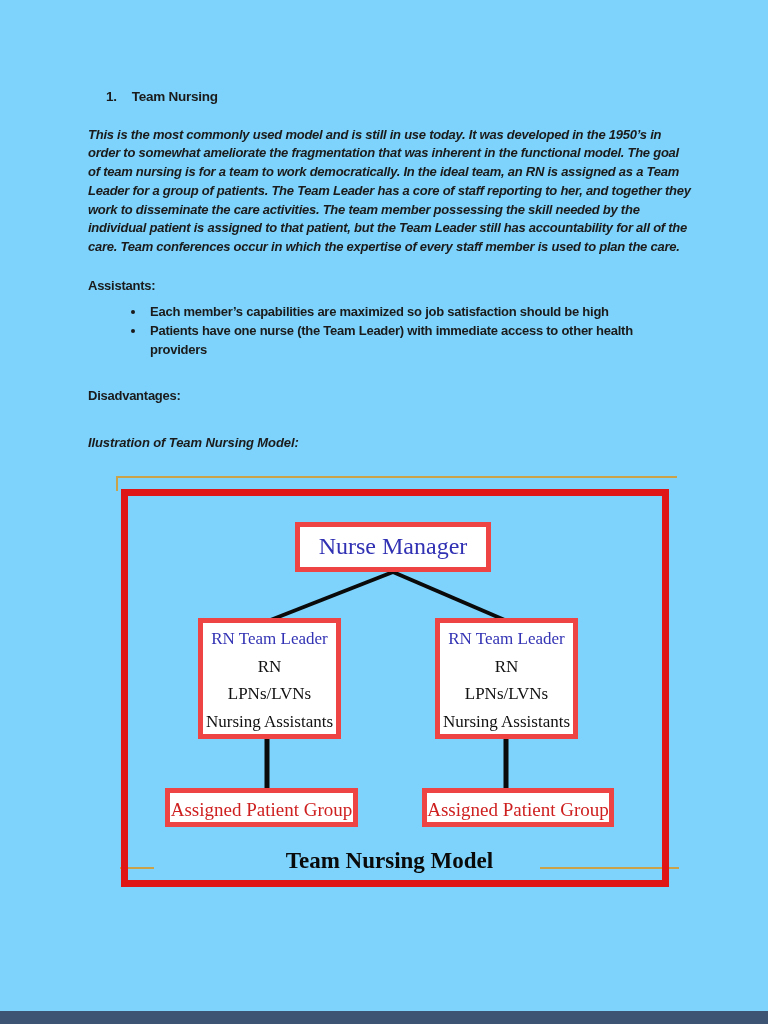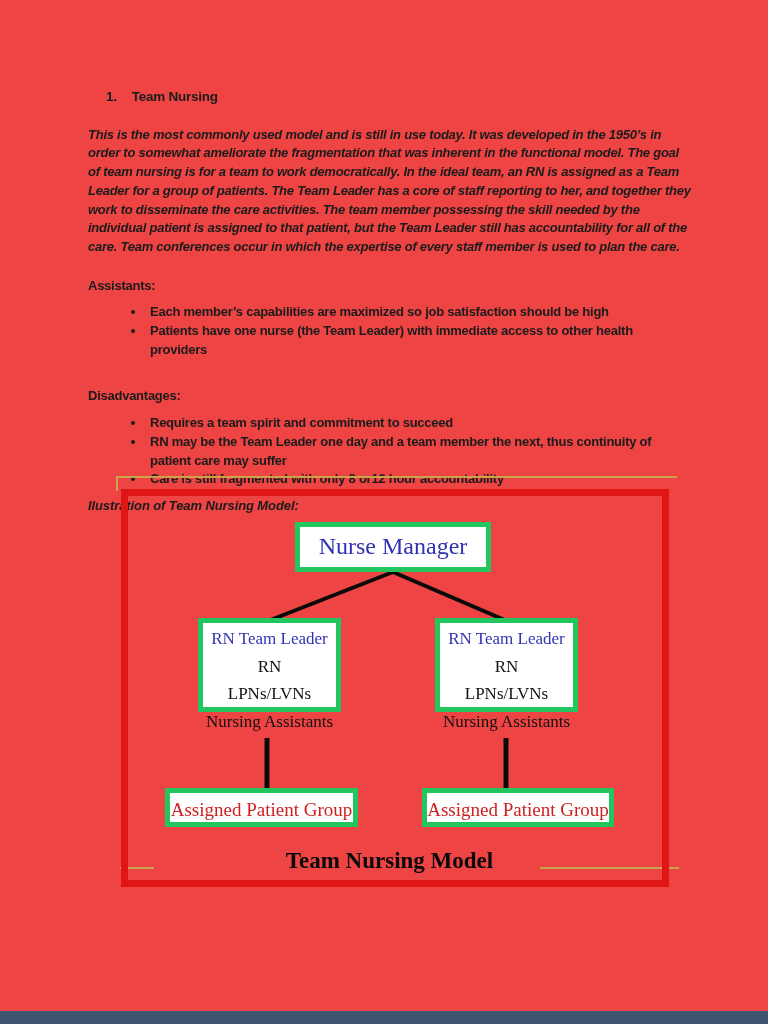--- a/index.html
+++ b/index.html
@@ -1,45 +1,45 @@
 <!DOCTYPE html>
 <html><head>
 <meta charset="utf-8">
 <style>
   html,body{margin:0;padding:0;background:#ffffff;}
   .page{
-    position:relative;width:768px;height:1024px;background:#ef4444;overflow:hidden;
+    position:relative;width:768px;height:1024px;background:#7dd3fc;overflow:hidden;
     font-family:"Liberation Sans",sans-serif;color:#1b1b1b;
   }
   
   .content{position:absolute;top:88px;left:88px;width:604px;font-size:13px;font-weight:700;
            letter-spacing:-0.25px;line-height:18.7px;}
   .doc-heading{margin:0 0 19px 18px;font-size:13.5px;}
   .doc-heading .num{margin-right:15px;}
   .para{margin:0 0 20px 0;font-style:italic;}
   .subhead{margin:0;}
   .blist{margin:8px;padding-left:50px;list-style:disc;}
   .blist li{padding-left:4px;}
   .gap{margin-top:28px;}
-  .caption{font-style:italic;font-weight:600;letter-spacing:-0.1px;}
+  .caption{margin-top:28px;font-style:italic;font-weight:600;letter-spacing:-0.1px;}
   
   .diagram{position:absolute;left:0;top:0;width:768px;height:1024px;}
   .tan{position:absolute;background:#c9a24a;}
   .tan-top{left:116px;top:476px;width:561px;height:2px;}
   .tan-tick{left:116px;top:476px;width:2px;height:15px;}
   .tan-bottom-left{left:120px;top:867px;width:34px;height:2px;}
   .tan-bottom-right{left:540px;top:867px;width:139px;height:2px;}
   .red-frame{position:absolute;left:121px;top:489px;width:534px;height:384px;
              border:7px solid #e01515;background:transparent;z-index:0;}
   .connectors{position:absolute;left:0;top:0;z-index:1;}
-  .dbox{position:absolute;background:#ffffff;border:5px solid #22c55e;z-index:2;
+  .dbox{position:absolute;background:#ffffff;border:5px solid #ef4444;z-index:2;
         font-family:"Liberation Serif","DejaVu Serif",serif;text-align:center;box-sizing:border-box;}
   .nm-box{left:295px;top:522px;width:196px;height:50px;line-height:39px;
           font-size:24px;color:#3131b4;}
-  .tl-box{top:618px;width:143px;height:94px;font-size:17px;line-height:27.5px;padding-top:2px;color:#111;}
+  .tl-box{top:618px;width:143px;height:121px;font-size:17px;line-height:27.5px;padding-top:2px;color:#111;}
   .tl-left{left:198px;}
   .tl-right{left:435px;}
   .tl-title{color:#3232b4;}
   .apg-box{top:788px;width:193px;height:39px;line-height:34px;font-size:19px;color:#cf2020;}
   .apg-left{left:165px;}
   .apg-right{left:422px;width:192px;}
   .diagram-title{position:absolute;left:121px;top:848px;width:537px;text-align:center;z-index:2;
                  font-family:"Liberation Serif","DejaVu Serif",serif;font-weight:700;
                  font-size:23px;color:#0a0a0a;}
   
@@ -57,25 +57,20 @@
 
     <p class="para">This is the most commonly used model and is still in use today. It was developed in the 1950’s in order to somewhat ameliorate the fragmentation that was inherent in the functional model. The goal of team nursing is for a team to work democratically. In the ideal team, an RN is assigned as a Team Leader for a group of patients. The Team Leader has a core of staff reporting to her, and together they work to disseminate the care activities. The team member possessing the skill needed by the individual patient is assigned to that patient, but the Team Leader still has accountability for all of the care. Team conferences occur in which the expertise of every staff member is used to plan the care.</p>
 
     <div class="subhead">Assistants:</div>
     <ul class="blist">
       <li>Each member’s capabilities are maximized so job satisfaction should be high</li>
       <li>Patients have one nurse (the Team Leader) with immediate access to other health providers</li>
     </ul>
 
     <div class="subhead gap">Disadvantages:</div>
-    <ul class="blist">
-      <li>Requires a team spirit and commitment to succeed</li>
-      <li>RN may be the Team Leader one day and a team member the next, thus continuity of patient care may suffer</li>
-      <li>Care is still fragmented with only 8 or12 hour accountability</li>
-    </ul>
 
     <div class="caption">Ilustration of Team Nursing Model:</div>
   </div>
 
   <div class="diagram">
     <div class="tan tan-top"></div>
     <div class="tan tan-tick"></div>
     <div class="tan tan-bottom-left"></div>
     <div class="tan tan-bottom-right"></div>
 

